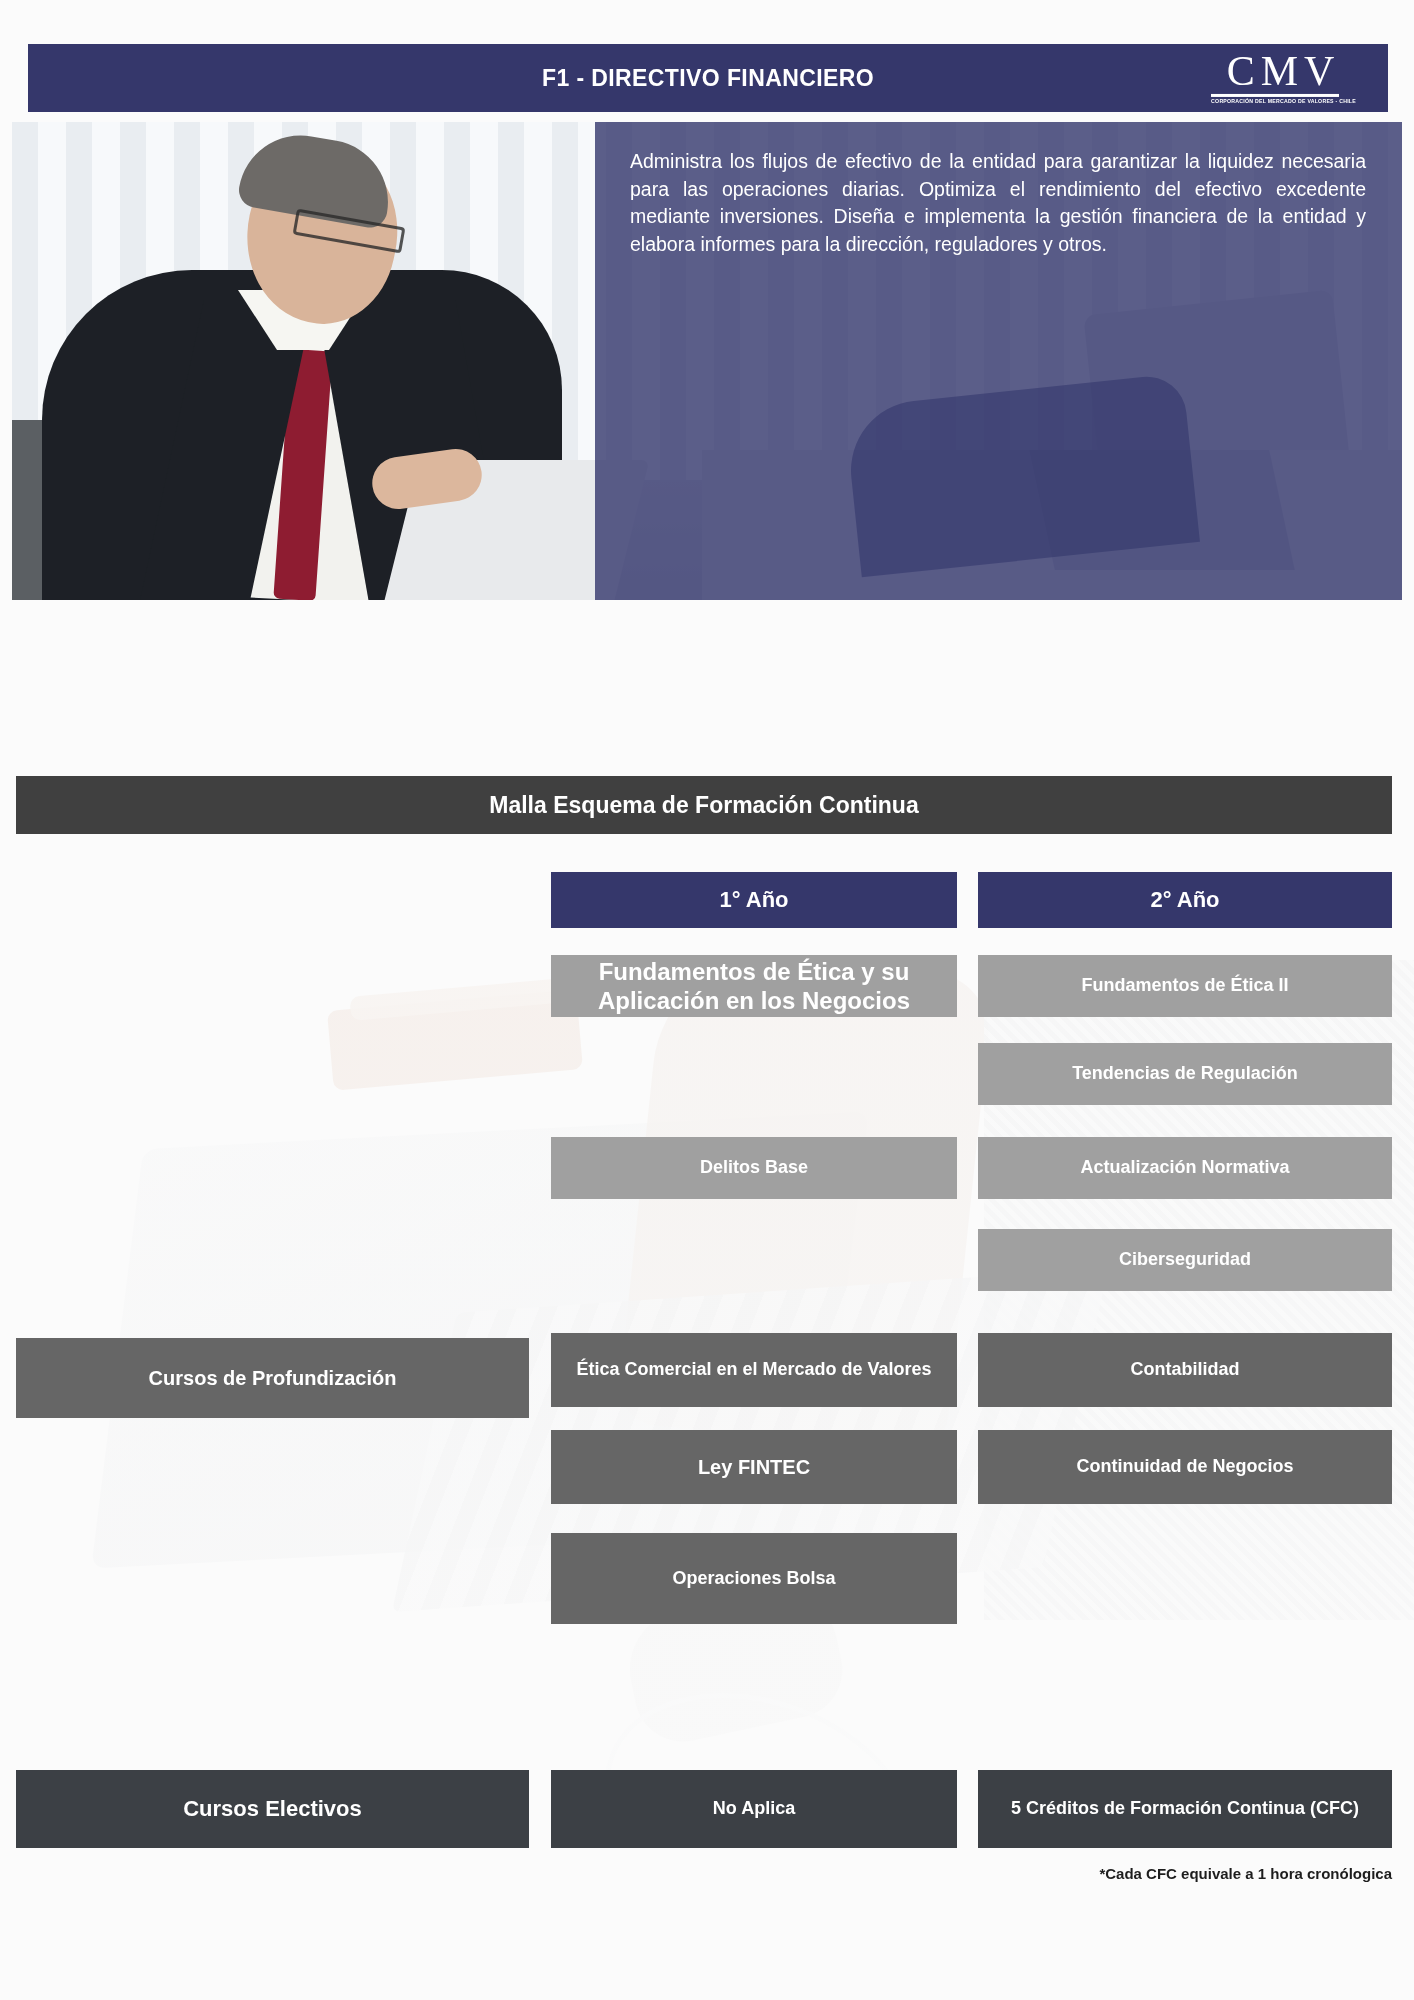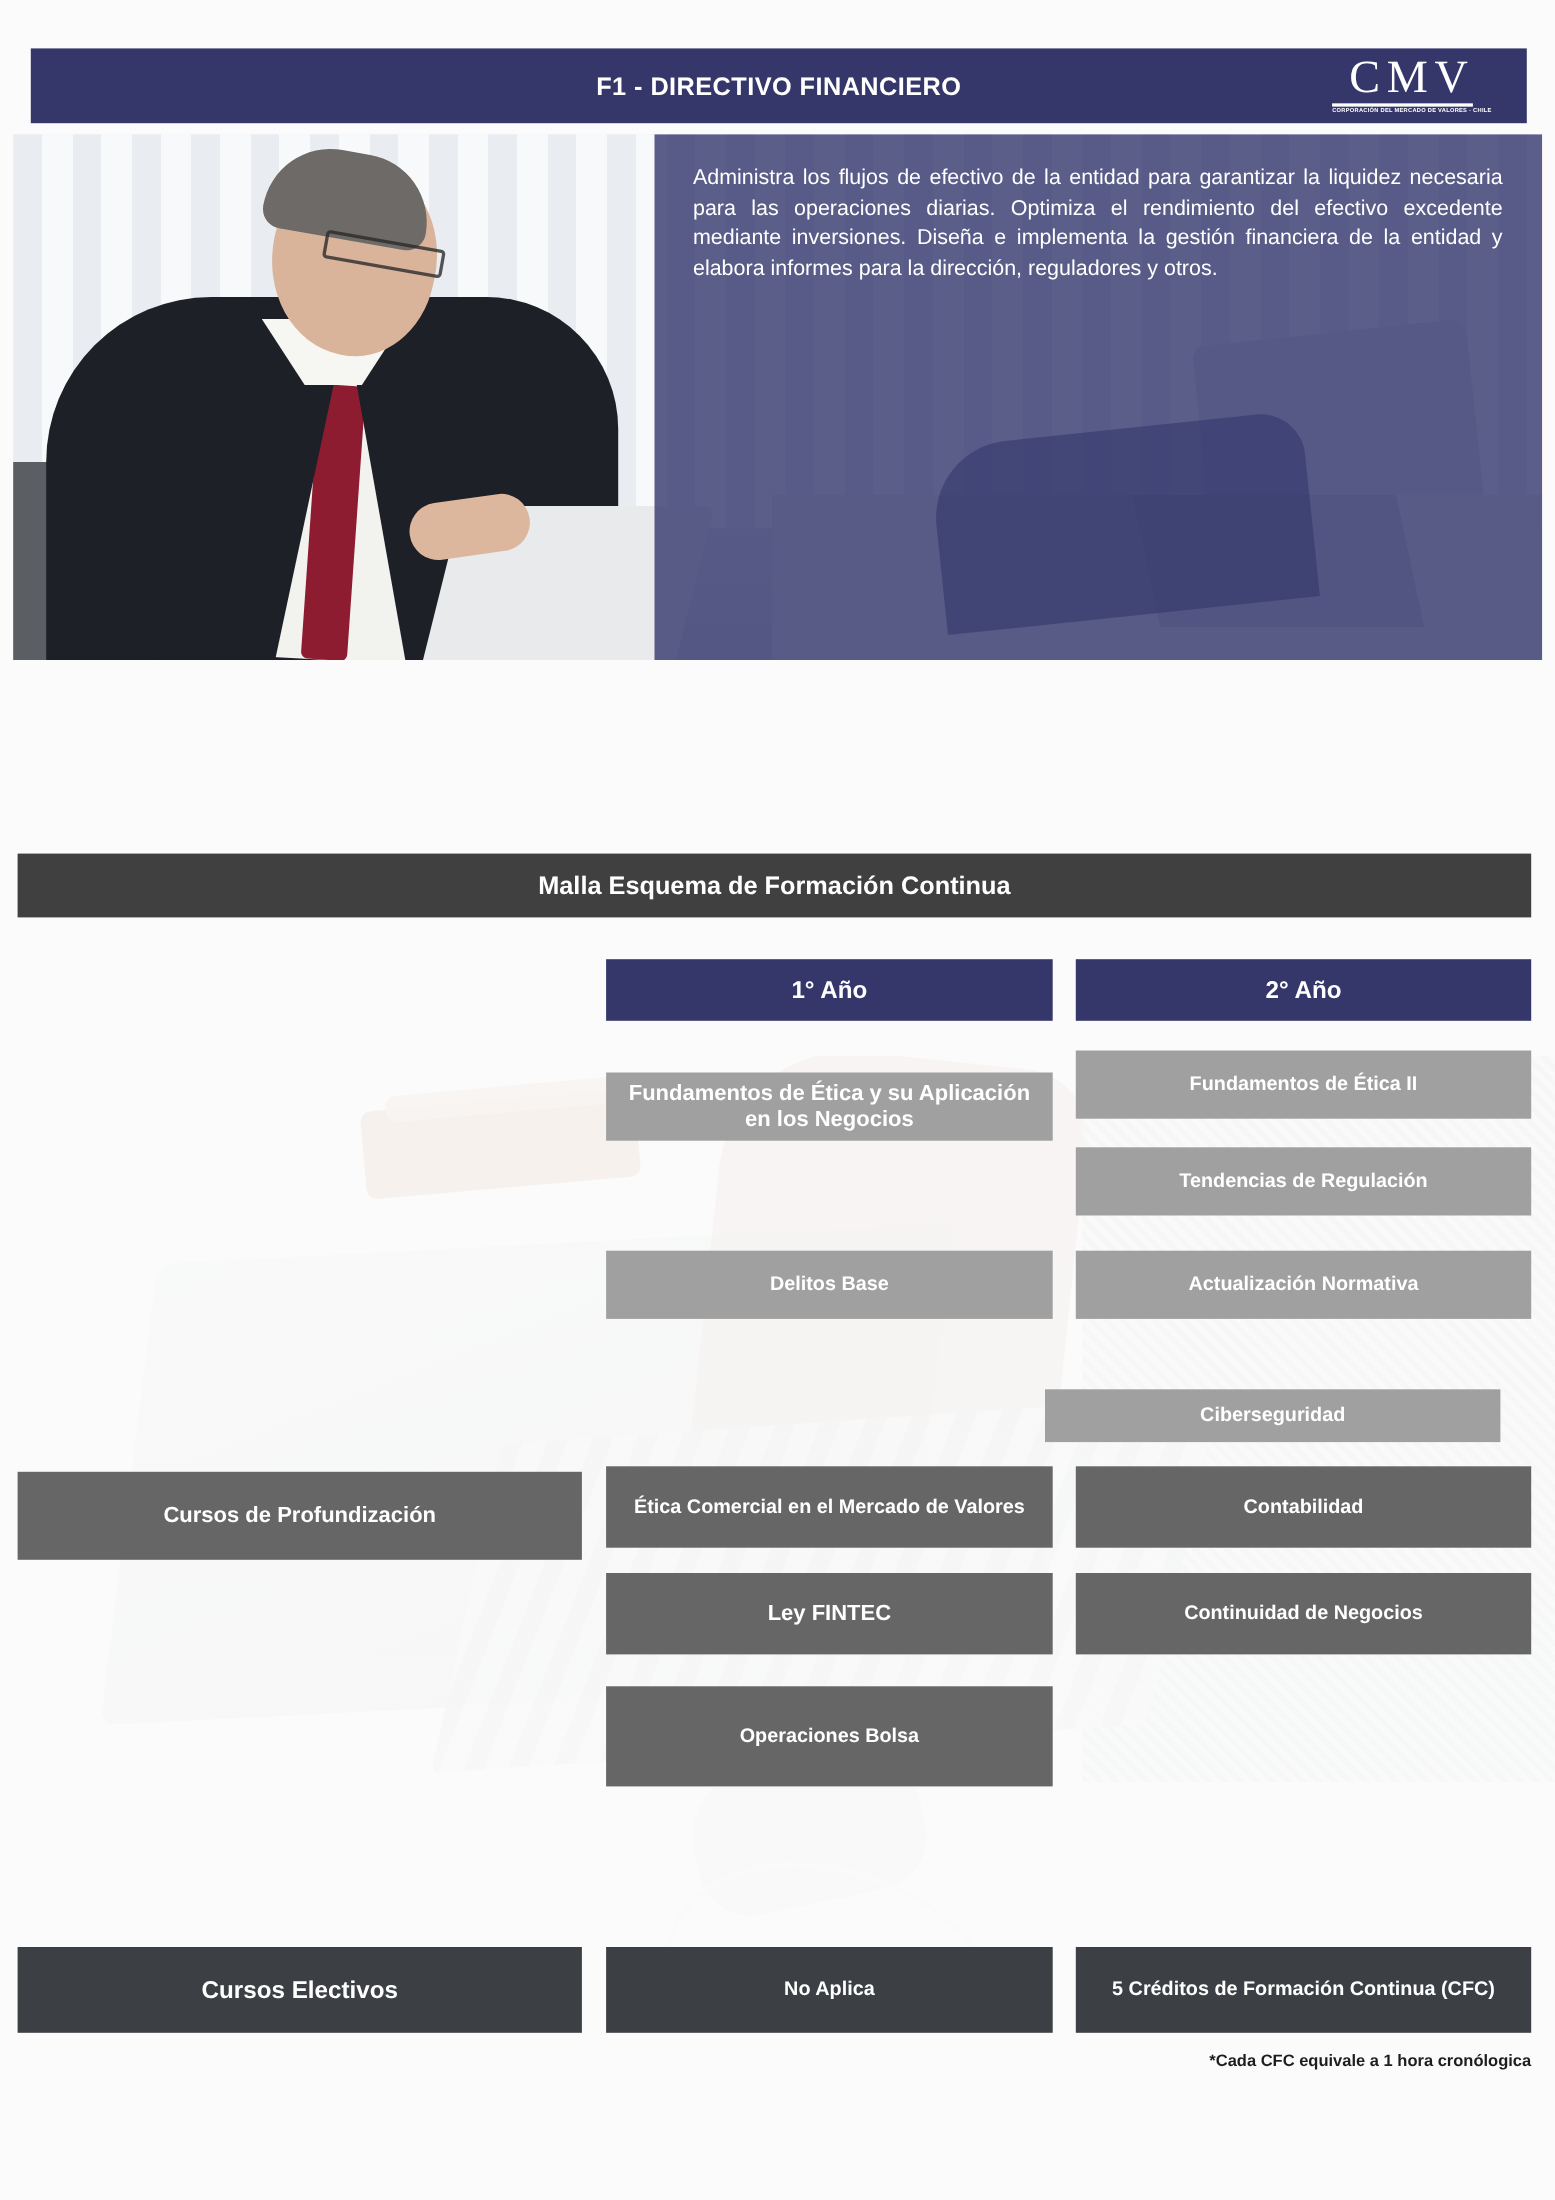--- a/index.html
+++ b/index.html
@@ -270,27 +270,27 @@
       <div class="bg-keyboard"></div>
       <div class="bg-mouse"></div>
       <div class="bg-cable"></div>
       <div class="bg-wash"></div>
     </div>
   </div>
 
   <div class="box c-navy" style="left:551px; top:872px; width:406px; height:56px; font-size:22px;">1° Año</div>
   <div class="box c-navy" style="left:978px; top:872px; width:414px; height:56px; font-size:22px;">2° Año</div>
 
-  <div class="box c-gray" style="left:551px; top:955px; width:406px; height:62px; font-size:20px;margin-top:20px;">Fundamentos de Ética y su Aplicación en los Negocios</div>
+  <div class="box c-gray" style="left:551px; top:955px; width:406px; height:62px; font-size:24px;">Fundamentos de Ética y su Aplicación en los Negocios</div>
   <div class="box c-gray" style="left:551px; top:1137px; width:406px; height:62px; font-size:18px;">Delitos Base</div>
 
   <div class="box c-gray" style="left:978px; top:955px; width:414px; height:62px; font-size:18px;">Fundamentos de Ética II</div>
   <div class="box c-gray" style="left:978px; top:1043px; width:414px; height:62px; font-size:18px;">Tendencias de Regulación</div>
   <div class="box c-gray" style="left:978px; top:1137px; width:414px; height:62px; font-size:18px;">Actualización Normativa</div>
-  <div class="box c-gray" style="left:950px; top:1229px; width:414px; height:48px; font-size:18px;margin-top:34px;">Ciberseguridad</div>
+  <div class="box c-gray" style="left:978px; top:1229px; width:414px; height:62px; font-size:18px;">Ciberseguridad</div>
 
   <div class="box c-dgray" style="left:16px; top:1338px; width:513px; height:80px; font-size:20px;">Cursos de Profundización</div>
 
   <div class="box c-dgray" style="left:551px; top:1333px; width:406px; height:74px; font-size:18px;">Ética Comercial en el Mercado de Valores</div>
   <div class="box c-dgray" style="left:551px; top:1430px; width:406px; height:74px; font-size:20px;">Ley FINTEC</div>
   <div class="box c-dgray" style="left:551px; top:1533px; width:406px; height:91px; font-size:18px;">Operaciones Bolsa</div>
 
   <div class="box c-dgray" style="left:978px; top:1333px; width:414px; height:74px; font-size:18px;">Contabilidad</div>
   <div class="box c-dgray" style="left:978px; top:1430px; width:414px; height:74px; font-size:18px;">Continuidad de Negocios</div>
 

